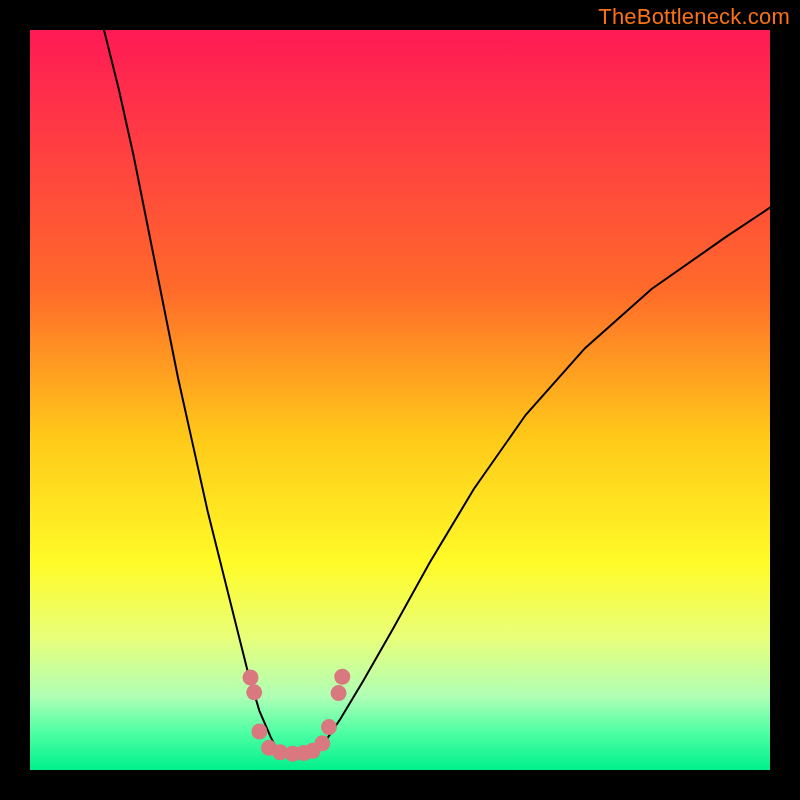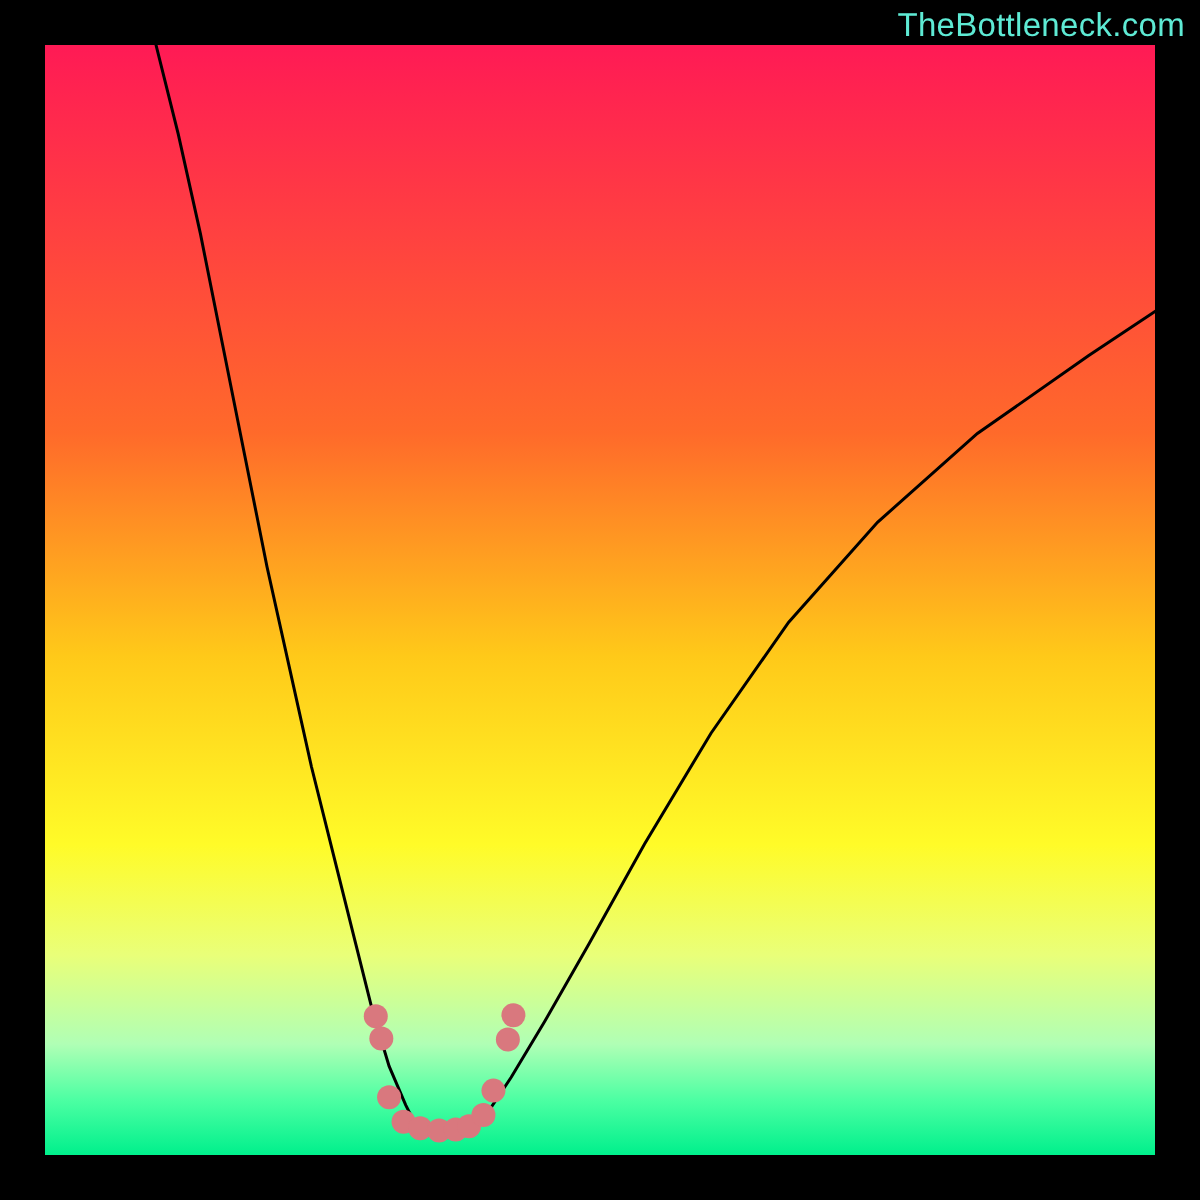--- a/index.html
+++ b/index.html
@@ -10,21 +10,21 @@
     height: 800px;
     background: #000;
   }
   .watermark {
     position: absolute;
     top: 4px;
     right: 10px;
     font-family: Arial, Helvetica, sans-serif;
     font-size: 22px;
     font-weight: 500;
-    color: #5eead4;
+    color: #f97316;
     letter-spacing: 0.2px;
     z-index: 5;
   }
   .plot-wrap {
     position: absolute;
     left: 30px;
     top: 30px;
     width: 740px;
     height: 740px;
   }

